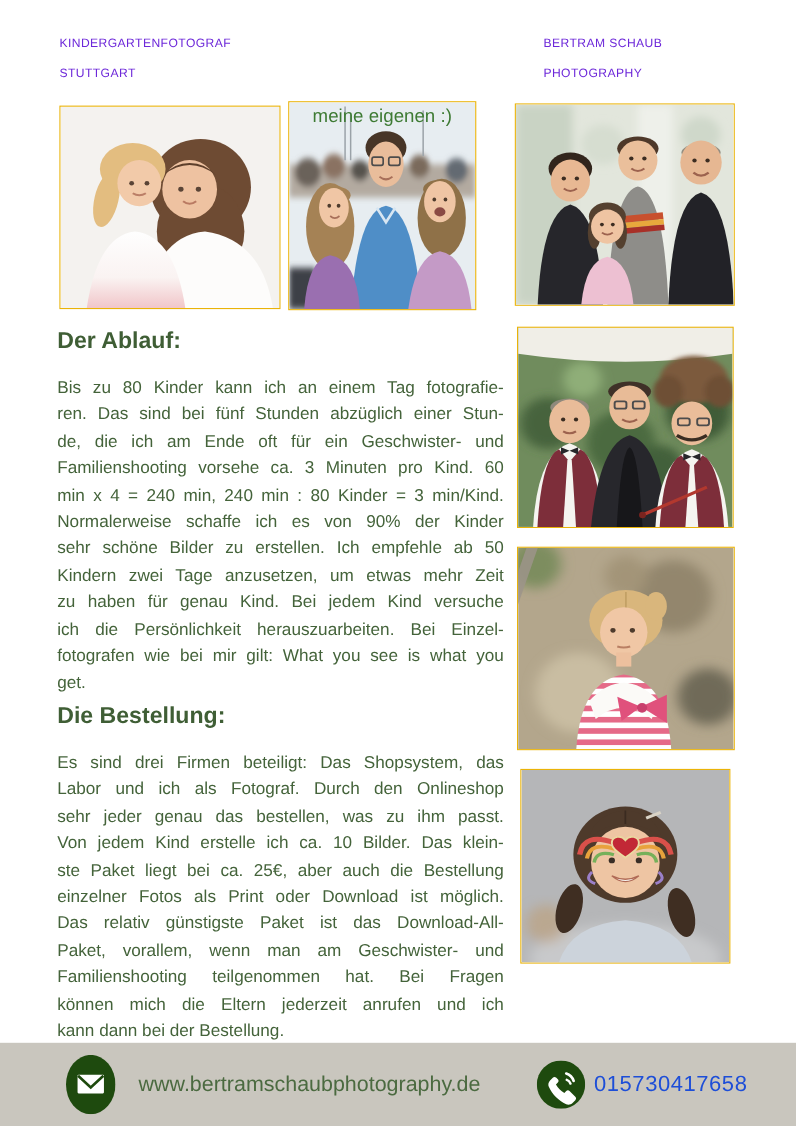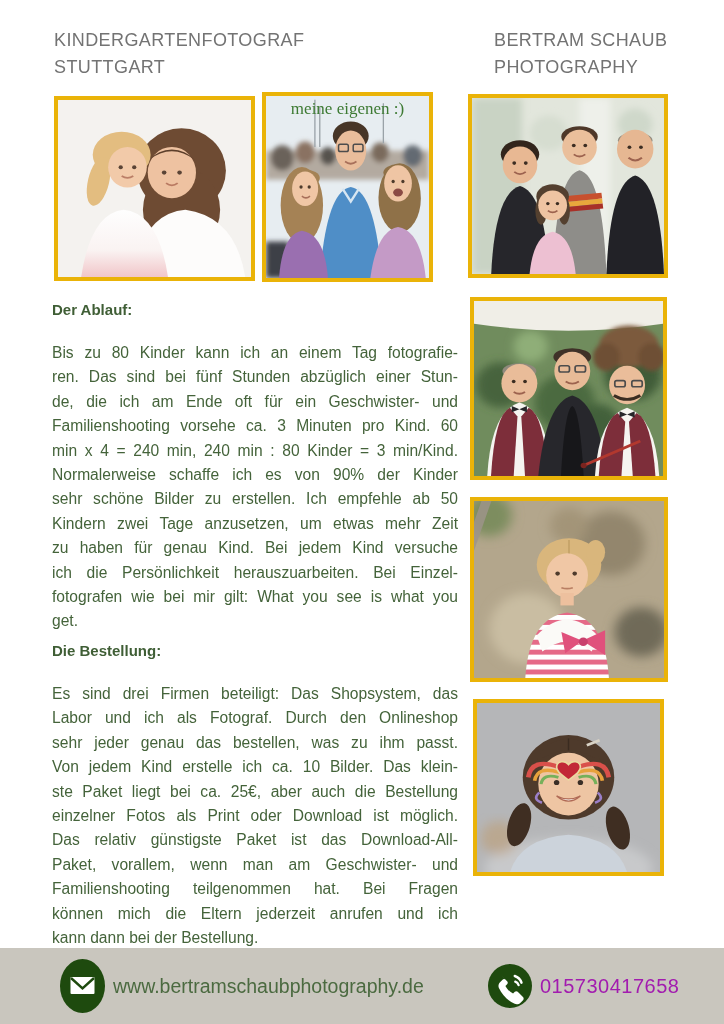--- a/index.html
+++ b/index.html
@@ -3,57 +3,57 @@
 <meta charset="utf-8">
 <title>Kindergartenfotograf Stuttgart</title>
 <style>
   html,body { margin:0; padding:0; background:#e8e8e8; }
   .page {
     position:relative; width:724px; height:1024px; margin:0 auto;
     background:#ffffff; overflow:hidden;
     font-family:"Liberation Sans", sans-serif;
   }
   
-  .brand { position:absolute; top:27px; color:#737373; font-size:18px;
+  .brand { position:absolute; top:27px; color:#6d28d9; font-size:11px;
            line-height:27px; letter-spacing:0.4px; }
   .brand-left  { left:54px; }
   .brand-right { left:494px; }
 
   
-  .photo { position:absolute; margin:0; border:4px solid #eab308;
-           box-sizing:border-box; background:#fff; overflow:hidden;font-family:Liberation Serif, serif; }
+  .photo { position:absolute; margin:0; border:1px solid #eab308;
+           box-sizing:border-box; background:#fff; overflow:hidden; }
   .photo svg { position:absolute; inset:0; width:100%; height:100%; display:block; }
   #photo-1 { left:54px;  top:96px;  width:201px; height:185px; }
   #photo-2 { left:262px; top:92px;  width:171px; height:190px; }
   #photo-3 { left:468px; top:94px;  width:200px; height:184px; }
   #photo-4 { left:470px; top:297px; width:197px; height:183px; }
   #photo-5 { left:470px; top:497px; width:198px; height:185px; }
   #photo-6 { left:473px; top:699px; width:191px; height:177px; }
   .caption { position:absolute; left:0; right:0; top:3px; text-align:center;
              color:#3d7a33; font-size:17px; z-index:2; }
 
   
   .text-col { position:absolute; left:52px; top:298px; width:406px; }
-  .text-col h2 { margin:0; color:#3f5e35; font-size:15px; line-height:23px;
+  .text-col h2 { margin:0; color:#3f5e35; font-size:21px; line-height:23px;
                  font-weight:bold; }
   .text-col h2.mt { margin-top:5px; }
   .para { color:#44633a; font-size:15.6px;margin-top:20px; }
   .para .tline { line-height:24.4px; text-align:justify; text-align-last:justify;
                  white-space:normal; }
   .para .tline:last-child { text-align-last:left; }
 
   
   .footer { position:absolute; left:0; top:948px; width:724px; height:76px;
             background:#c9c6be; }
   .contact { position:absolute; top:0; height:100%; display:flex;
              align-items:center; }
-  .contact-email { left:60px; gap:8px; }
+  .contact-email { left:60px; gap:21px; }
   .contact-phone { left:488px; gap:8px; }
   .site-text  { color:#4b6a40; font-size:19.5px; }
-  .phone-text { color:#a21caf; font-size:20px; letter-spacing:0.5px; }
+  .phone-text { color:#1d4ed8; font-size:20px; letter-spacing:0.5px; }
   .icon { display:block; flex:0 0 auto; }
 </style>
 </head>
 <body>
 
 <div class="page">
 
   <header>
     <div class="brand brand-left">
       <div>KINDERGARTENFOTOGRAF</div>

